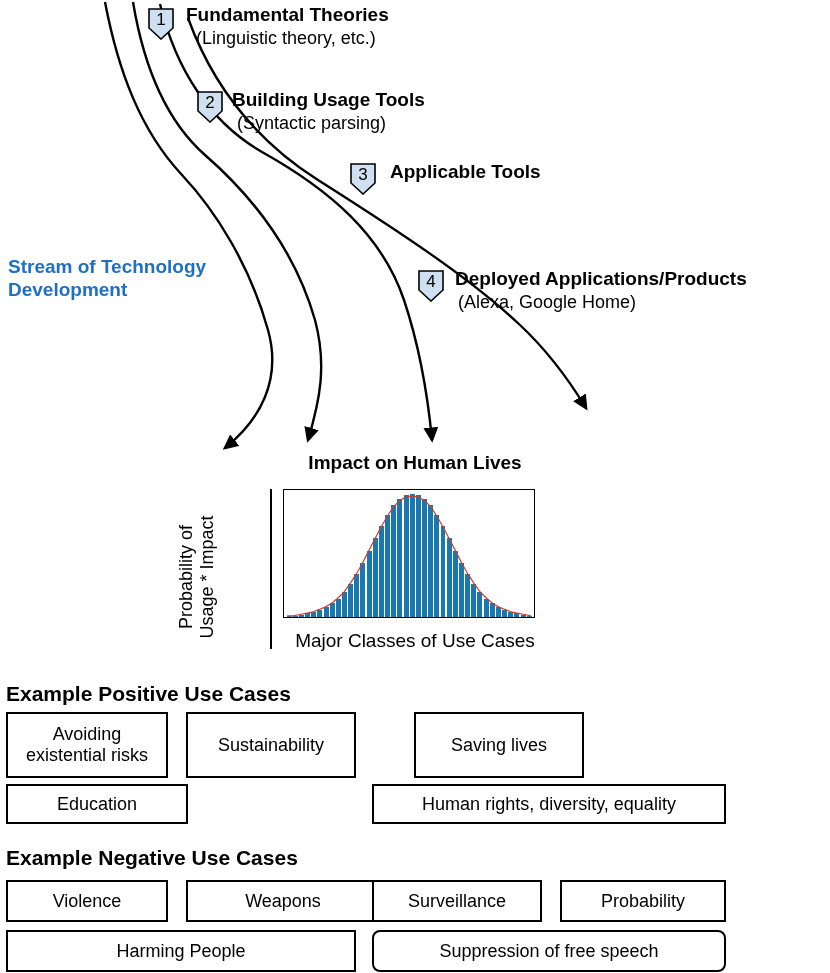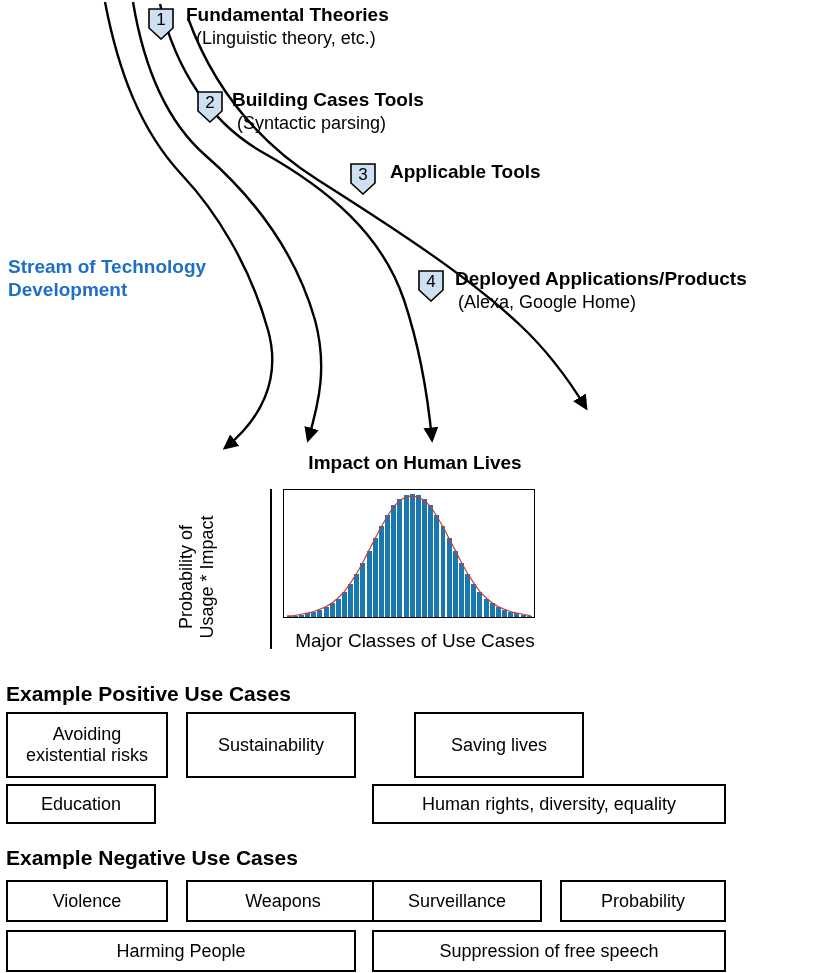--- a/index.html
+++ b/index.html
@@ -191,21 +191,21 @@
   </div>
   <div class="stage-label" style="left:186px; top:4px; width:330px;">Fundamental Theories</div>
   <div class="stage-sub" style="left:196px; top:28px; width:360px;">(Linguistic theory, etc.)</div>
 
   <div class="badge" style="left:197px; top:91px;">
     <svg class="shape" viewBox="0 0 26 32">
       <path d="M1,1 H25 V20 L13,31 L1,20 Z" fill="#cfe0f2" stroke="#000" stroke-width="1.6"></path>
     </svg>
     <span class="num">2</span>
   </div>
-  <div class="stage-label" style="left:232px; top:89px; width:330px;">Building Cases Tools</div>
+  <div class="stage-label" style="left:232px; top:89px; width:330px;">Building Usage Tools</div>
   <div class="stage-sub" style="left:237px; top:113px; width:360px;">(Syntactic parsing)</div>
 
   <div class="badge" style="left:350px; top:163px;">
     <svg class="shape" viewBox="0 0 26 32">
       <path d="M1,1 H25 V20 L13,31 L1,20 Z" fill="#cfe0f2" stroke="#000" stroke-width="1.6"></path>
     </svg>
     <span class="num">3</span>
   </div>
   <div class="stage-label" style="left:390px; top:161px; width:330px;">Applicable Tools</div>
 
@@ -271,26 +271,26 @@
     </svg>
   </div>
   <div class="x-axis-label">Major Classes of Use Cases</div>
 
   <div class="section-title" style="left:6px; top:682px;">Example Positive Use Cases</div>
 
   <div class="chip" style="left:6px; top:712px; width:162px; height:66px;">Avoiding existential risks</div>
   <div class="chip" style="left:186px; top:712px; width:170px; height:66px;">Sustainability</div>
   <div class="chip" style="left:372px; top:712px; width:170px; height:66px;margin-left:42px;">Saving lives</div>
 
-  <div class="chip" style="left:6px; top:784px; width:150px; height:40px;text-align:center;">Education</div>
+  <div class="chip" style="left:6px; top:784px; width:182px; height:40px;text-align:center;">Education</div>
   <div class="chip" style="left:372px; top:784px; width:354px; height:40px;">Human rights, diversity, equality</div>
 
   <div class="section-title" style="left:6px; top:846px;">Example Negative Use Cases</div>
 
   <div class="chip" style="left:6px; top:880px; width:162px; height:42px;">Violence</div>
   <div class="chip" style="left:186px; top:880px; width:194px; height:42px;">Weapons</div>
   <div class="chip" style="left:372px; top:880px; width:170px; height:42px;">Surveillance</div>
   <div class="chip" style="left:560px; top:880px; width:166px; height:42px;">Probability</div>
 
   <div class="chip" style="left:6px; top:930px; width:350px; height:42px;">Harming People</div>
-  <div class="chip" style="left:372px; top:930px; width:354px; height:42px;">Suppression of free speech</div>
+  <div class="chip" style="left:372px; top:930px; width:354px; height:42px;border-radius:8px;">Suppression of free speech</div>
 
 </div>
 
 </body></html>

